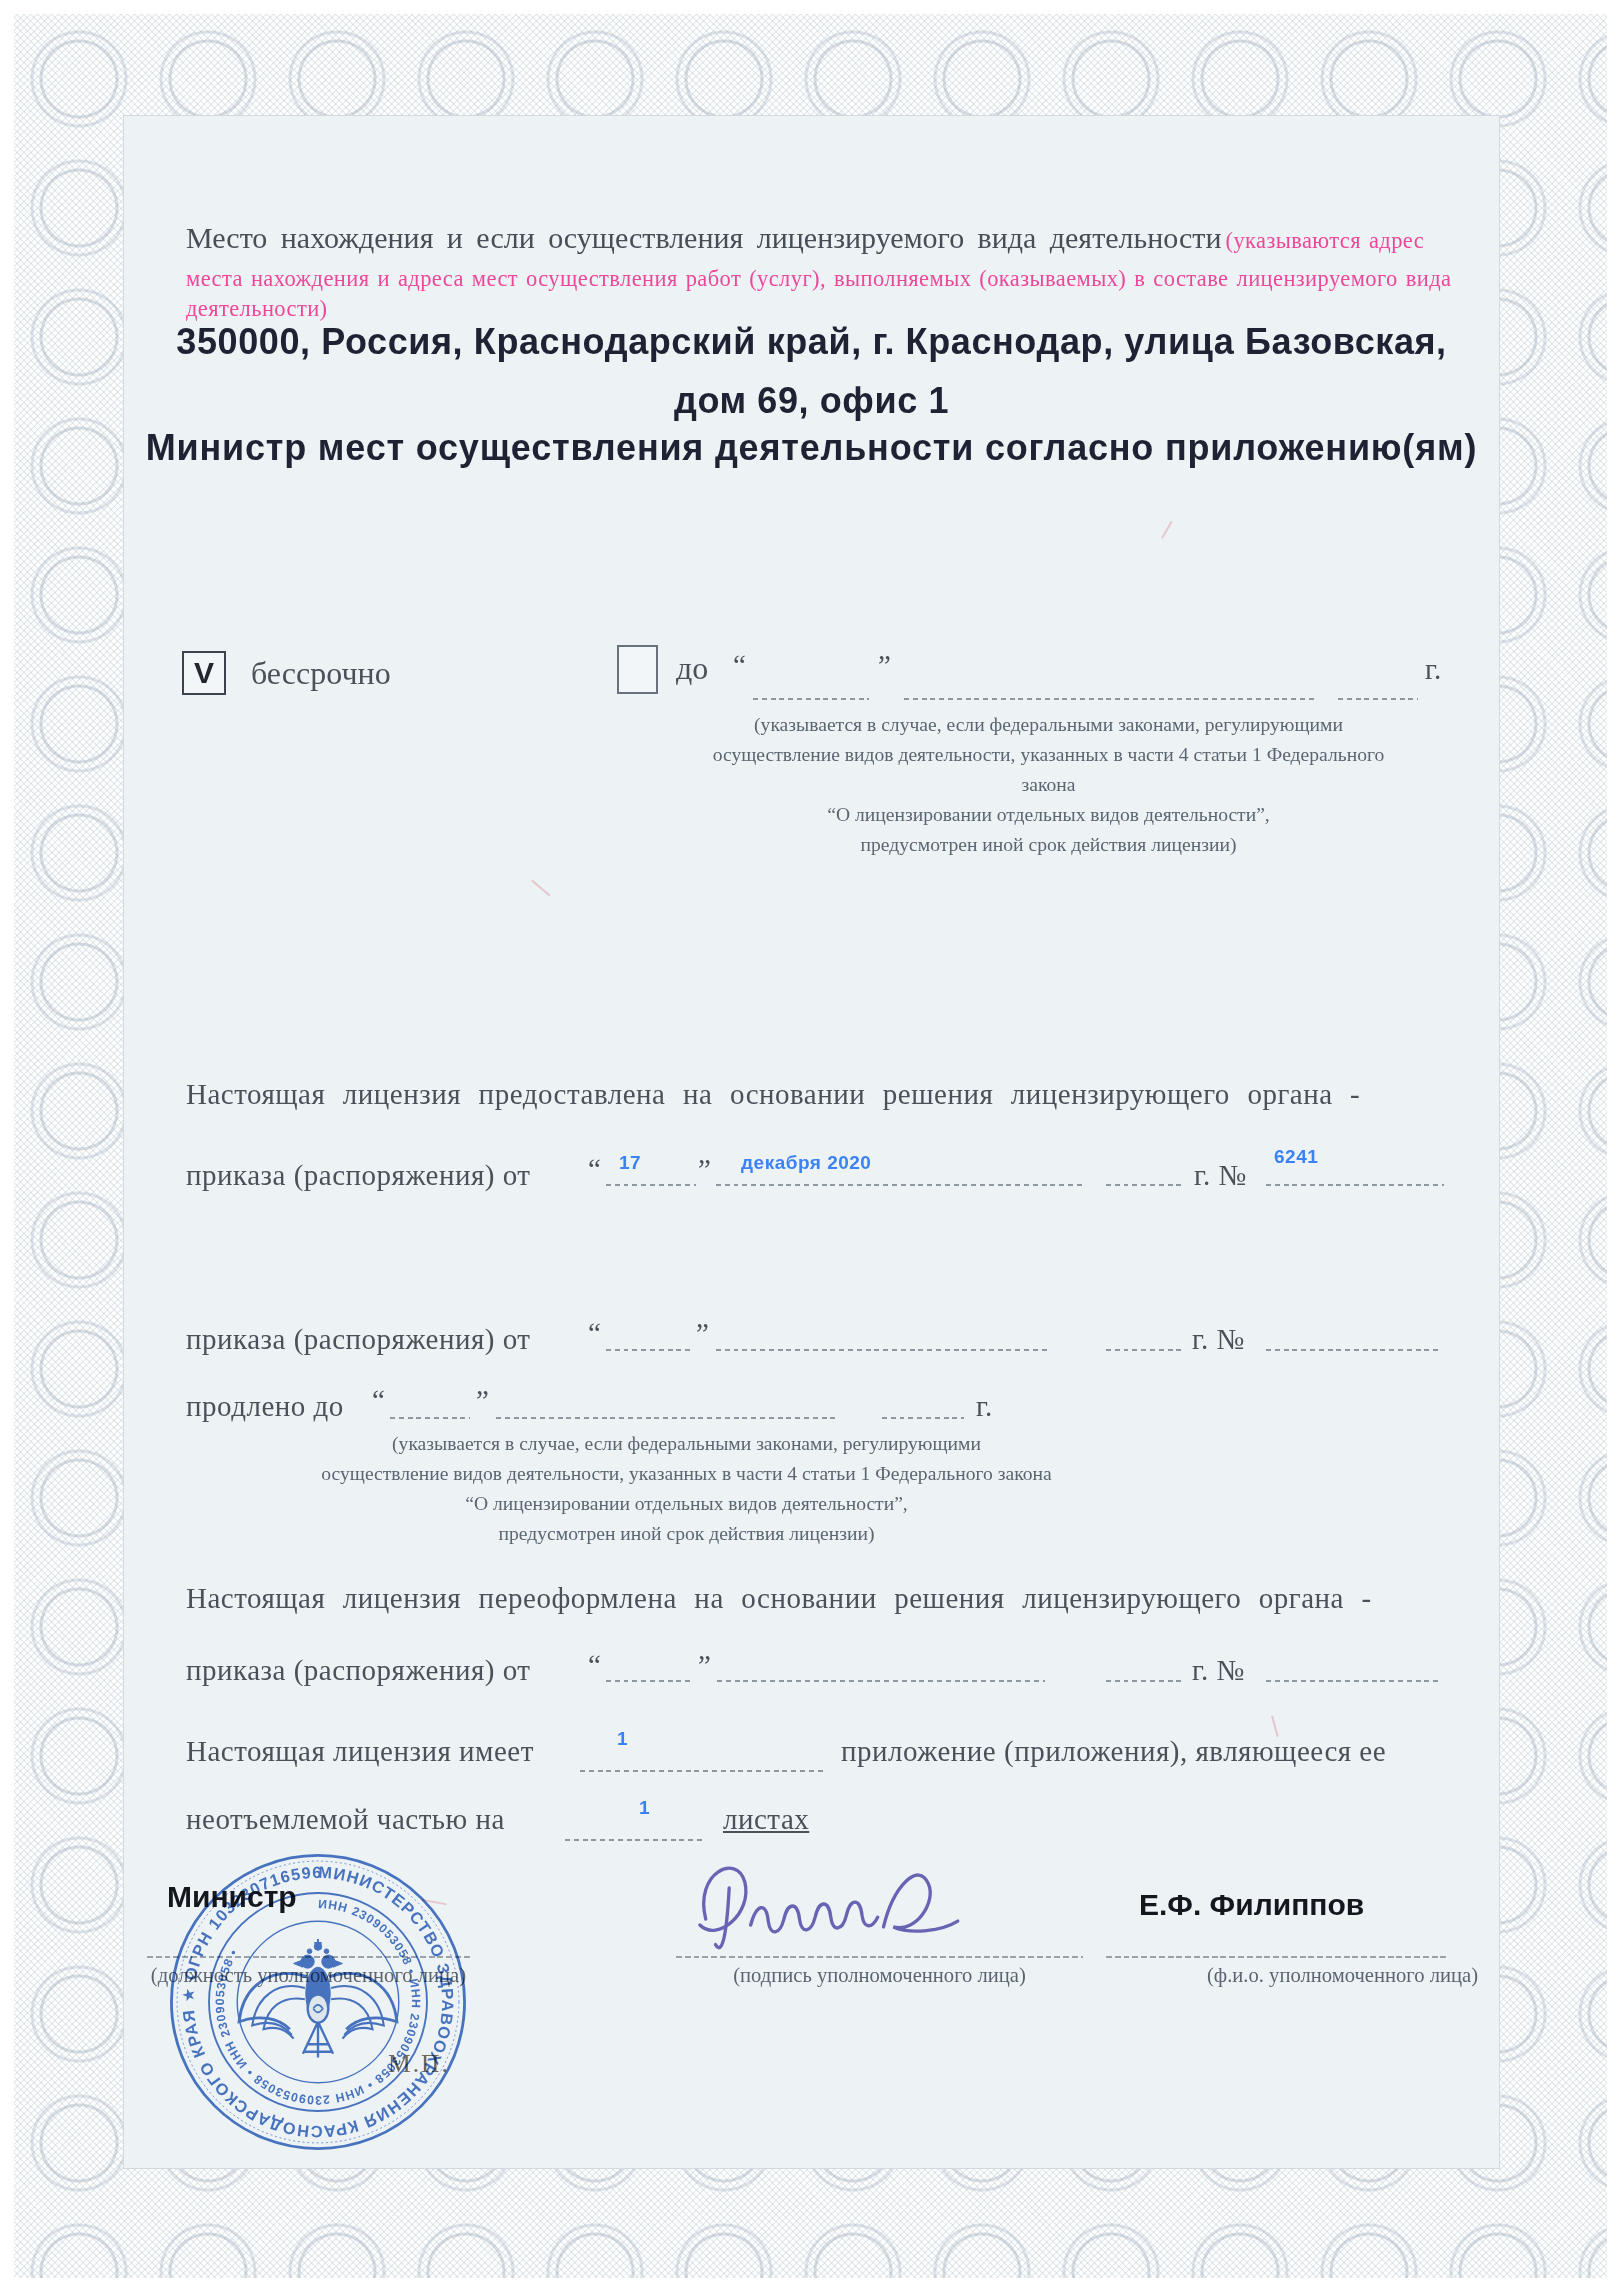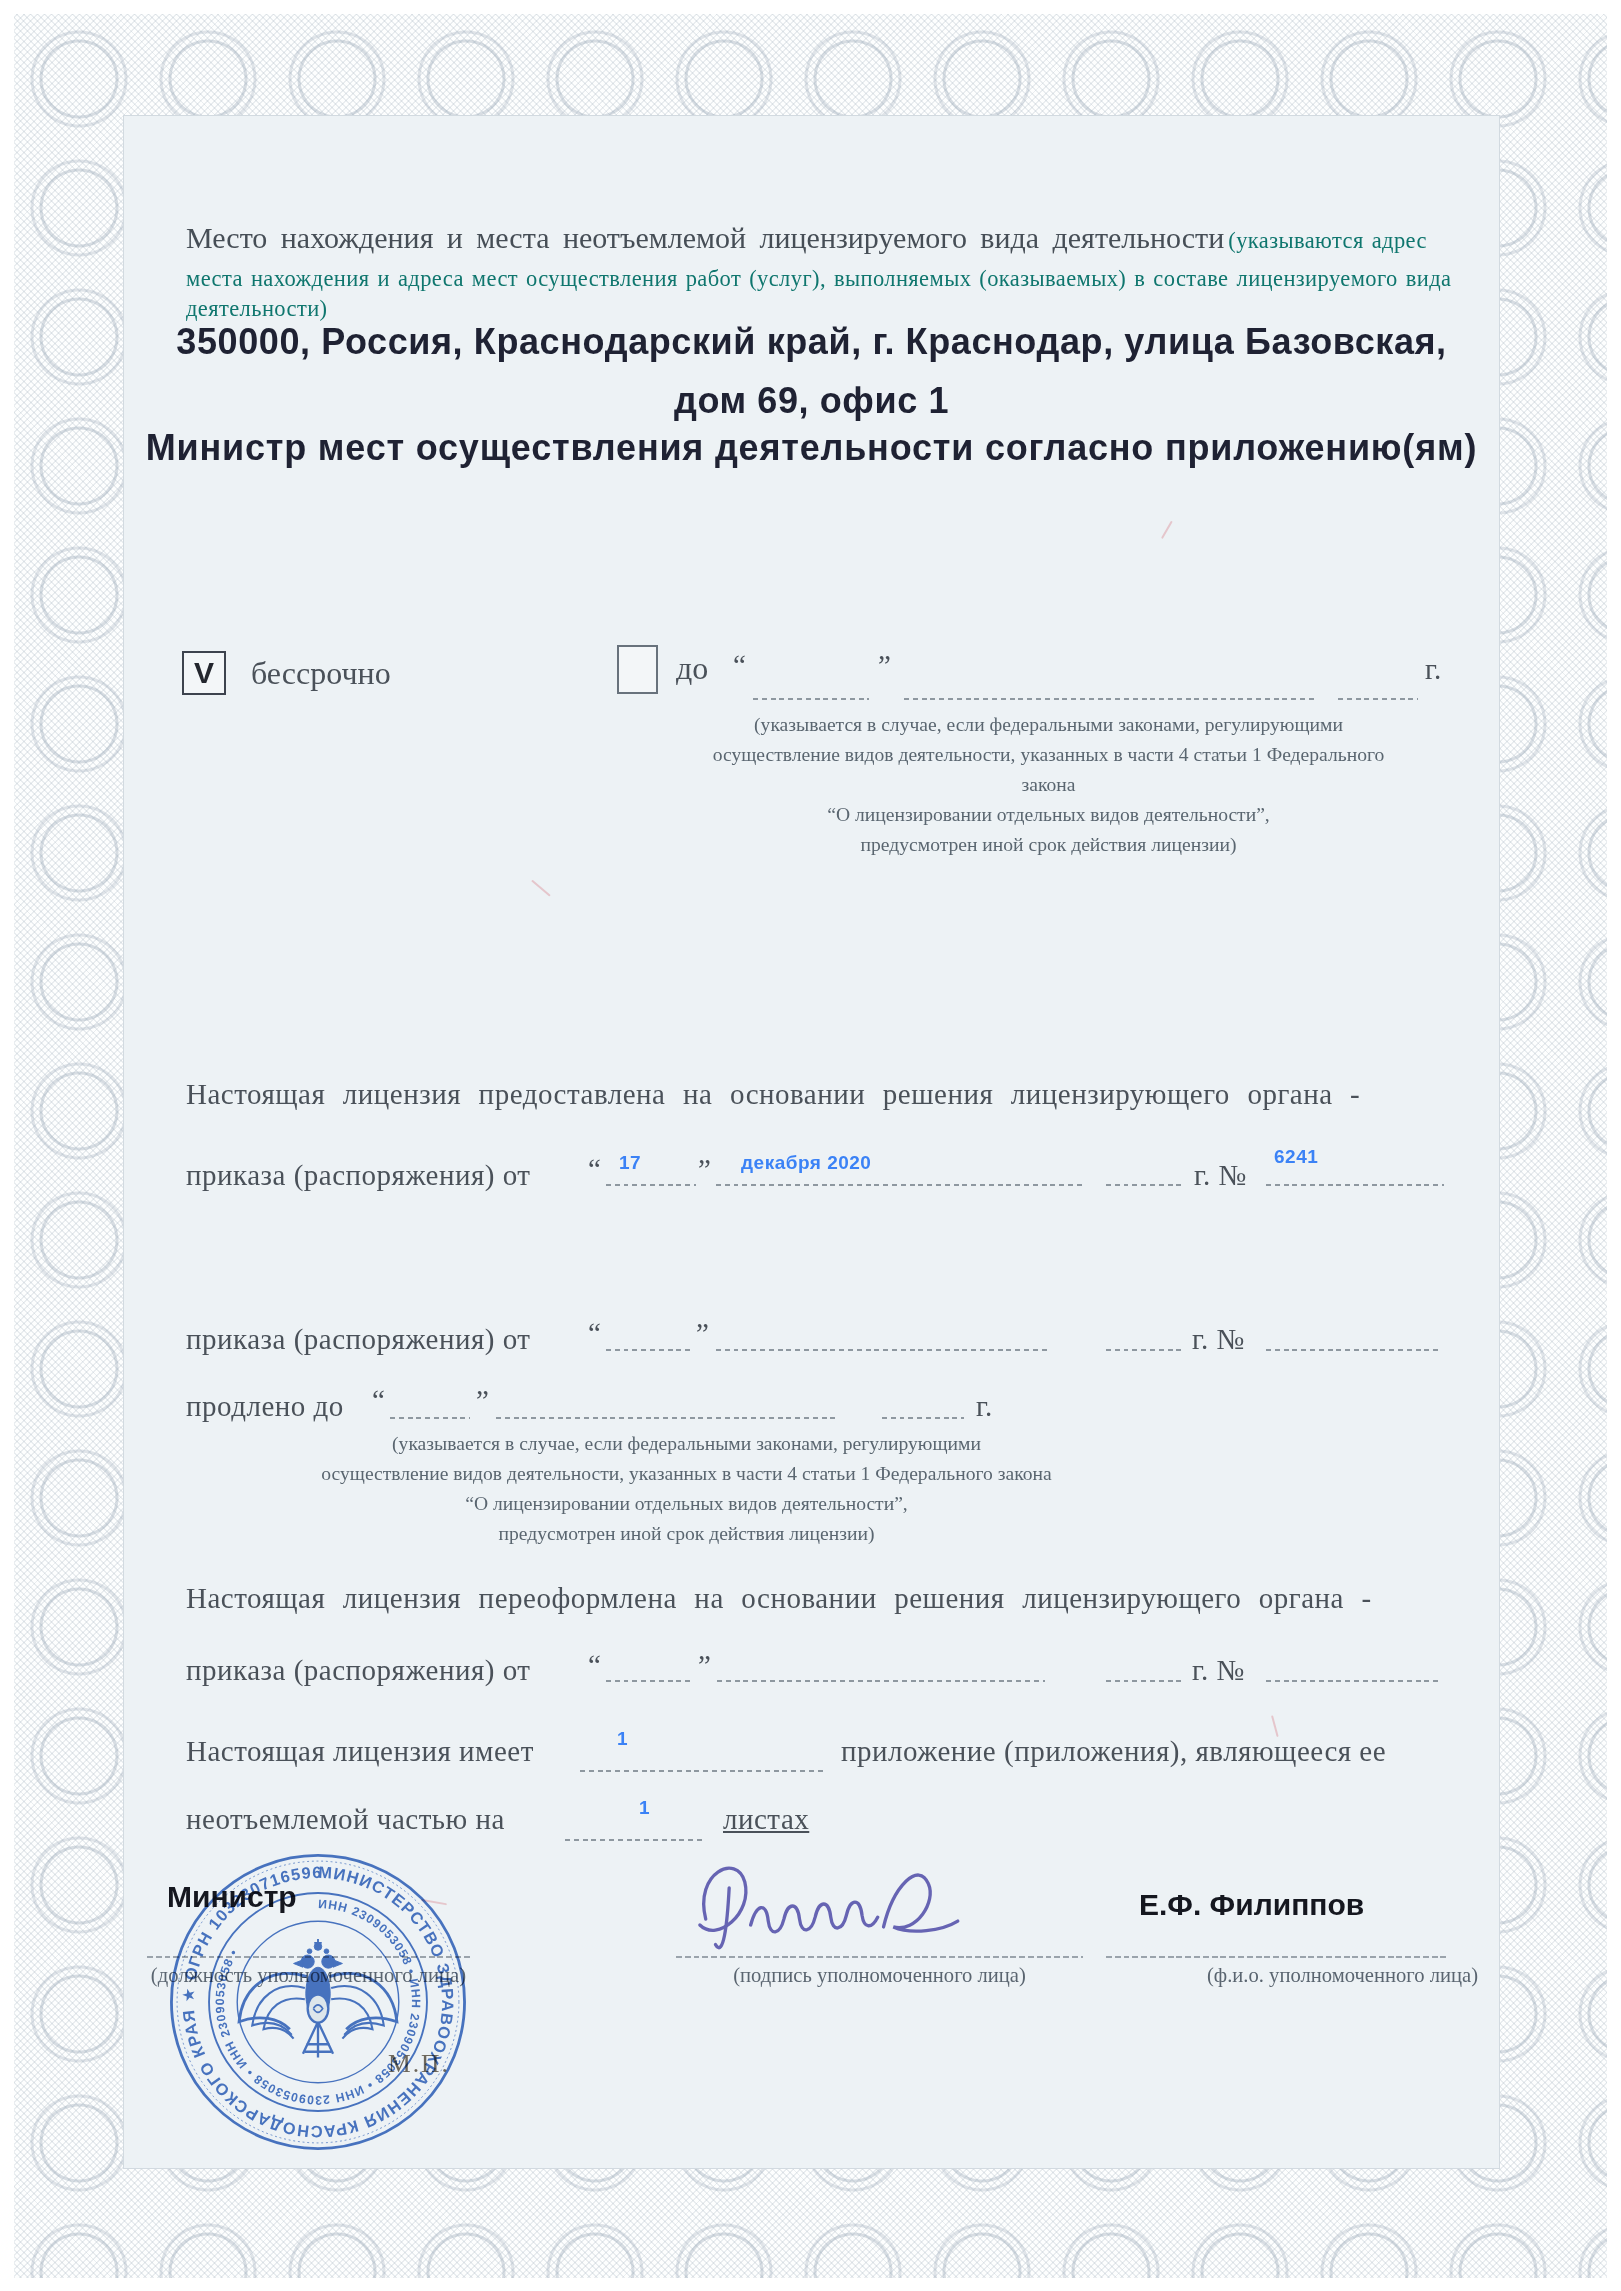--- a/index.html
+++ b/index.html
@@ -13,21 +13,21 @@
       repeating-linear-gradient(-45deg, rgba(156,170,184,.20) 0 1.4px, rgba(255,255,255,0) 1.4px 4.9px);
     background-size:129px 129px,auto,auto;}
   .panel{position:absolute;left:123px;top:115px;width:1377px;height:2054px;
          background:#edf2f5;border:1px solid #d2dae0;box-sizing:border-box;}
   .ab{position:absolute;}
   .serif{color:#4a5159;}
   .t30{font-size:29px;letter-spacing:0.5px;}
   .t33{font-size:32px;}
   .wide{word-spacing:9.8px;letter-spacing:0.5px;}
   .bighead{font-size:30px;word-spacing:5.9px;color:#464e56;}
-  .smallhead{font-size:22.5px;letter-spacing:0.4px;word-spacing:2px;color:#0f766e;}
+  .smallhead{font-size:22.5px;letter-spacing:0.4px;word-spacing:2px;color:#ec4899;}
   .boldsans{font-family:"Liberation Sans","DejaVu Sans",sans-serif;font-weight:bold;color:#1f2233;}
   .addr{left:123px;width:1377px;text-align:center;font-size:36px;letter-spacing:0.6px;}
   .fill{font-family:"Liberation Sans","DejaVu Sans",sans-serif;font-weight:bold;
         font-size:19px;color:#3b82f6;letter-spacing:0.5px;margin-top:11px;}
   .ul{position:absolute;height:2px;
       background:repeating-linear-gradient(90deg,#8e98a0 0 4.9px,rgba(0,0,0,0) 4.9px 8.8px);}
   .sul{position:absolute;height:1.6px;
       background:repeating-linear-gradient(90deg,#9aa3ab 0 5.9px,rgba(0,0,0,0) 5.9px 8.8px);}
   .fn{position:absolute;text-align:center;font-size:19.6px;line-height:30px;color:#5a6670;}
   .cap{position:absolute;text-align:center;font-size:20.6px;color:#5a6570;}
@@ -48,21 +48,21 @@
 
   <div class="frame"></div>
   <div class="panel"></div>
 
   <div class="fiber" style="left:529px;top:887px;width:23.5px;transform:rotate(40deg);"></div>
   <div class="fiber" style="left:1157px;top:529px;width:19.6px;transform:rotate(-60deg);"></div>
   <div class="fiber" style="left:421px;top:1901px;width:25.5px;transform:rotate(10deg);"></div>
   <div class="fiber" style="left:1264px;top:1725px;width:21.6px;transform:rotate(75deg);"></div>
 
   <div class="ab serif" style="left:186px;top:218px;width:1284px;line-height:39px;">
-    <span class="bighead">Место нахождения и места неотъемлемой лицензируемого вида деятельности</span>
+    <span class="bighead">Место нахождения и если осуществления лицензируемого вида деятельности</span>
     <span class="smallhead">(указываются адрес</span>
     <div class="smallhead" style="line-height:30px;margin-top:2px;">места нахождения и адреса мест осуществления работ (услуг), выполняемых (оказываемых) в составе лицензируемого вида</div>
     <div class="smallhead" style="line-height:30px;">деятельности)</div>
   </div>
 
   <div class="ab addr boldsans" style="top:321px;">350000, Россия, Краснодарский край, г. Краснодар, улица Базовская,</div>
   <div class="ab addr boldsans" style="top:380px;">дом 69, офис 1</div>
   <div class="ab addr boldsans" style="top:427px;letter-spacing:0.8px;">Министр мест осуществления деятельности согласно приложению(ям)</div>
 
   <div class="cb cbv" style="left:182px;top:651px;width:44px;height:44px;">

